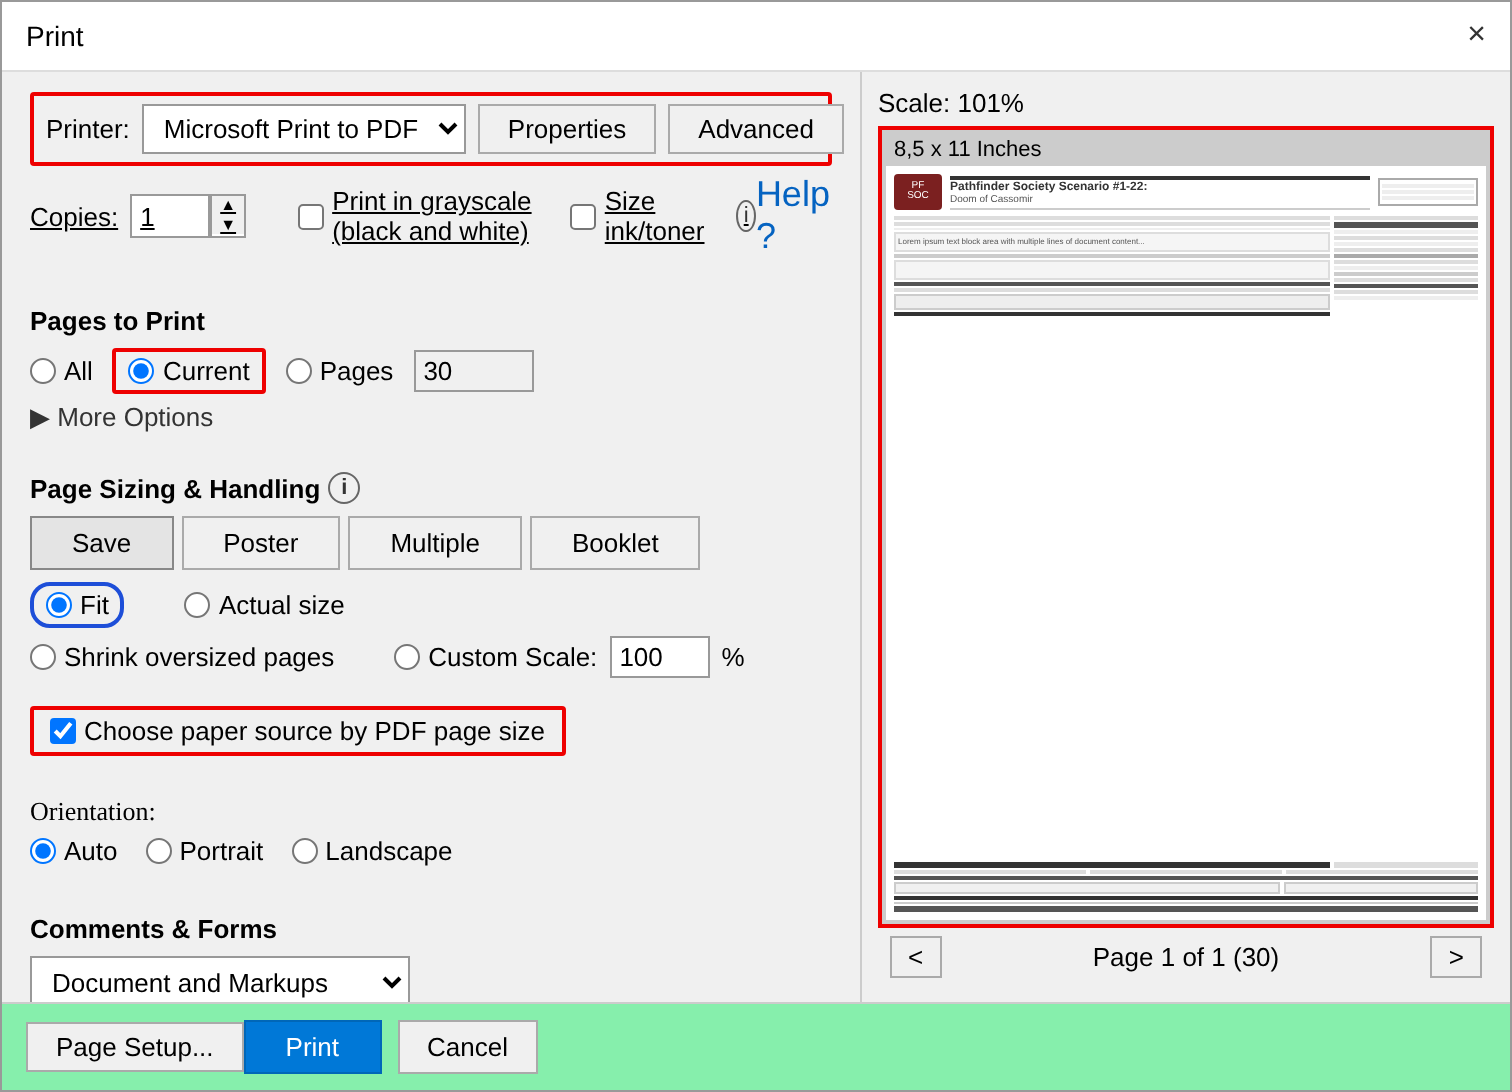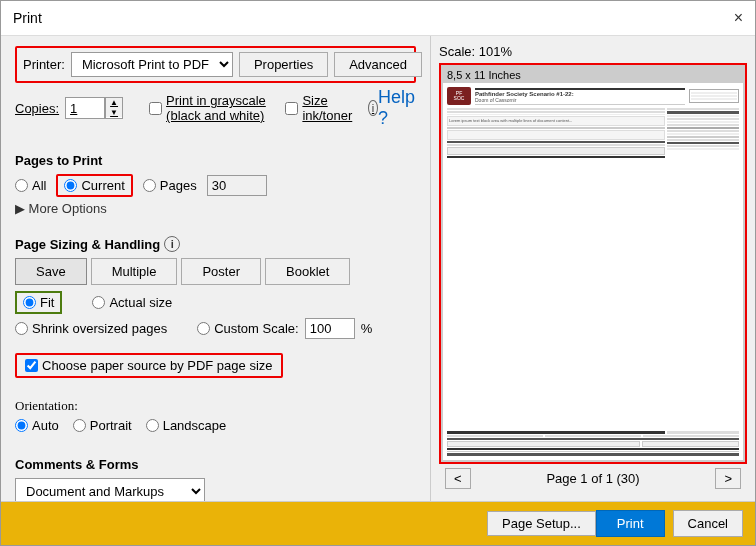--- a/index.html
+++ b/index.html
@@ -213,23 +213,23 @@
       background: #e4e4e4;
     }
 
     .fit-row {
       display: flex;
       align-items: center;
       gap: 30px;
     }
 
     .fit-label {
-      border: 2px solid #4d7c0f;
+      border: 2px solid #1d4ed8;
       padding: 2px 6px;
-      border-radius: 0;
+      border-radius: 10px;
     }
 
     .shrink-row {
       display: flex;
       align-items: center;
       gap: 30px;
     }
 
     .custom-scale-row {
       display: flex;
@@ -320,24 +320,24 @@
       background: none;
       border: 1px solid #aaa;
       padding: 2px 8px;
       cursor: pointer;
       font-size: 13px;
     }
 
     .footer-row {
       display: flex;
       align-items: center;
-      justify-content: flex-end;
+      justify-content: flex-start;
       padding: 8px 12px;
       border-top: 1px solid #ccc;
-      background: #eab308;
+      background: #86efac;
     }
 
     .top-row {
       display: flex;
       align-items: center;
       justify-content: space-between;
     }
 
     .info-icon {
       display: inline-flex;
@@ -434,22 +434,22 @@
 
       <div class="divider"></div>
 
       <div>
         <div class="page-sizing-title">
           <span>Page Sizing &amp; Handling</span>
           <span class="info-icon">i</span>
         </div>
         <div class="sizing-buttons" style="margin-top:6px;">
           <button class="sizing-btn active">Save</button>
+          <button class="sizing-btn">Poster</button>
           <button class="sizing-btn">Multiple</button>
-          <button class="sizing-btn">Poster</button>
           <button class="sizing-btn">Booklet</button>
         </div>
         <div class="fit-row" style="margin-top:6px;">
           <label class="radio-label fit-label">
             <input type="radio" name="sizing" checked="" style="">
             <span>Fit</span>
           </label>
           <label class="radio-label">
             <input type="radio" name="sizing" style="">
             <span>Actual size</span>

